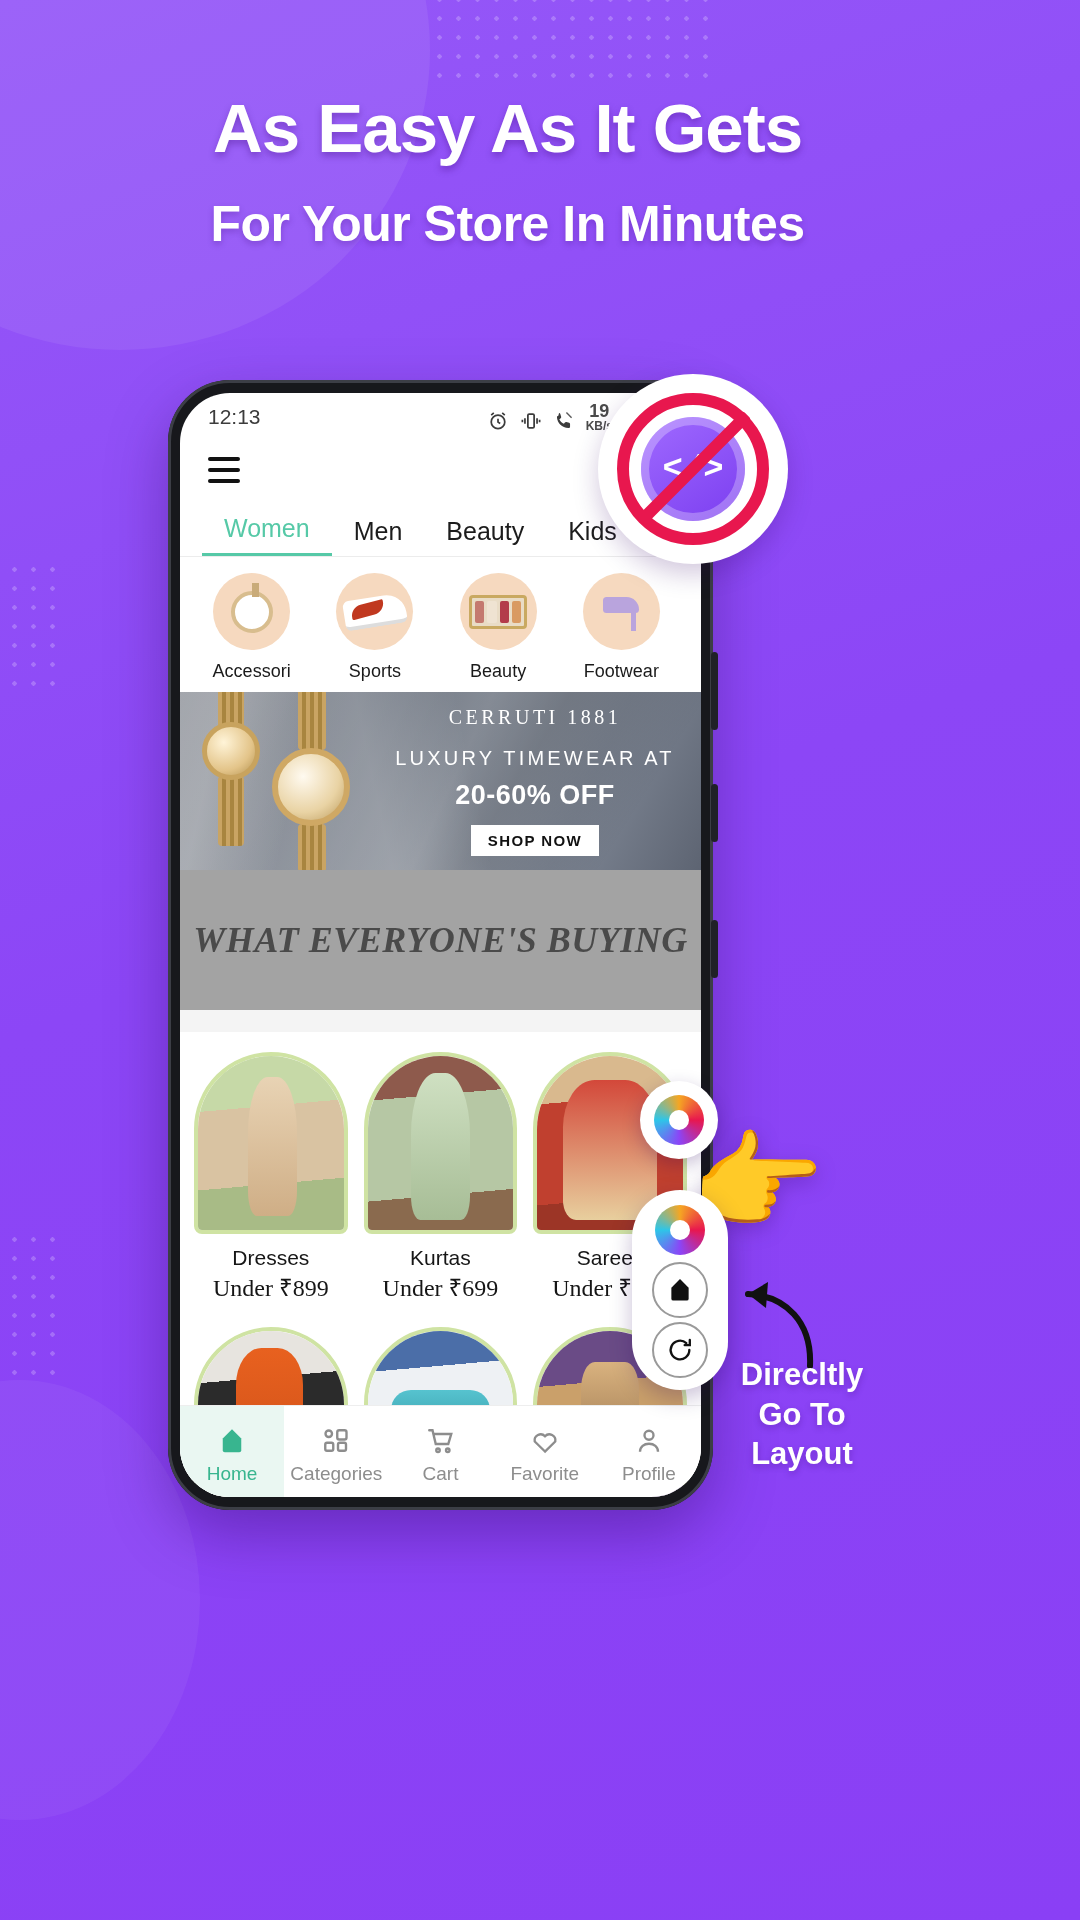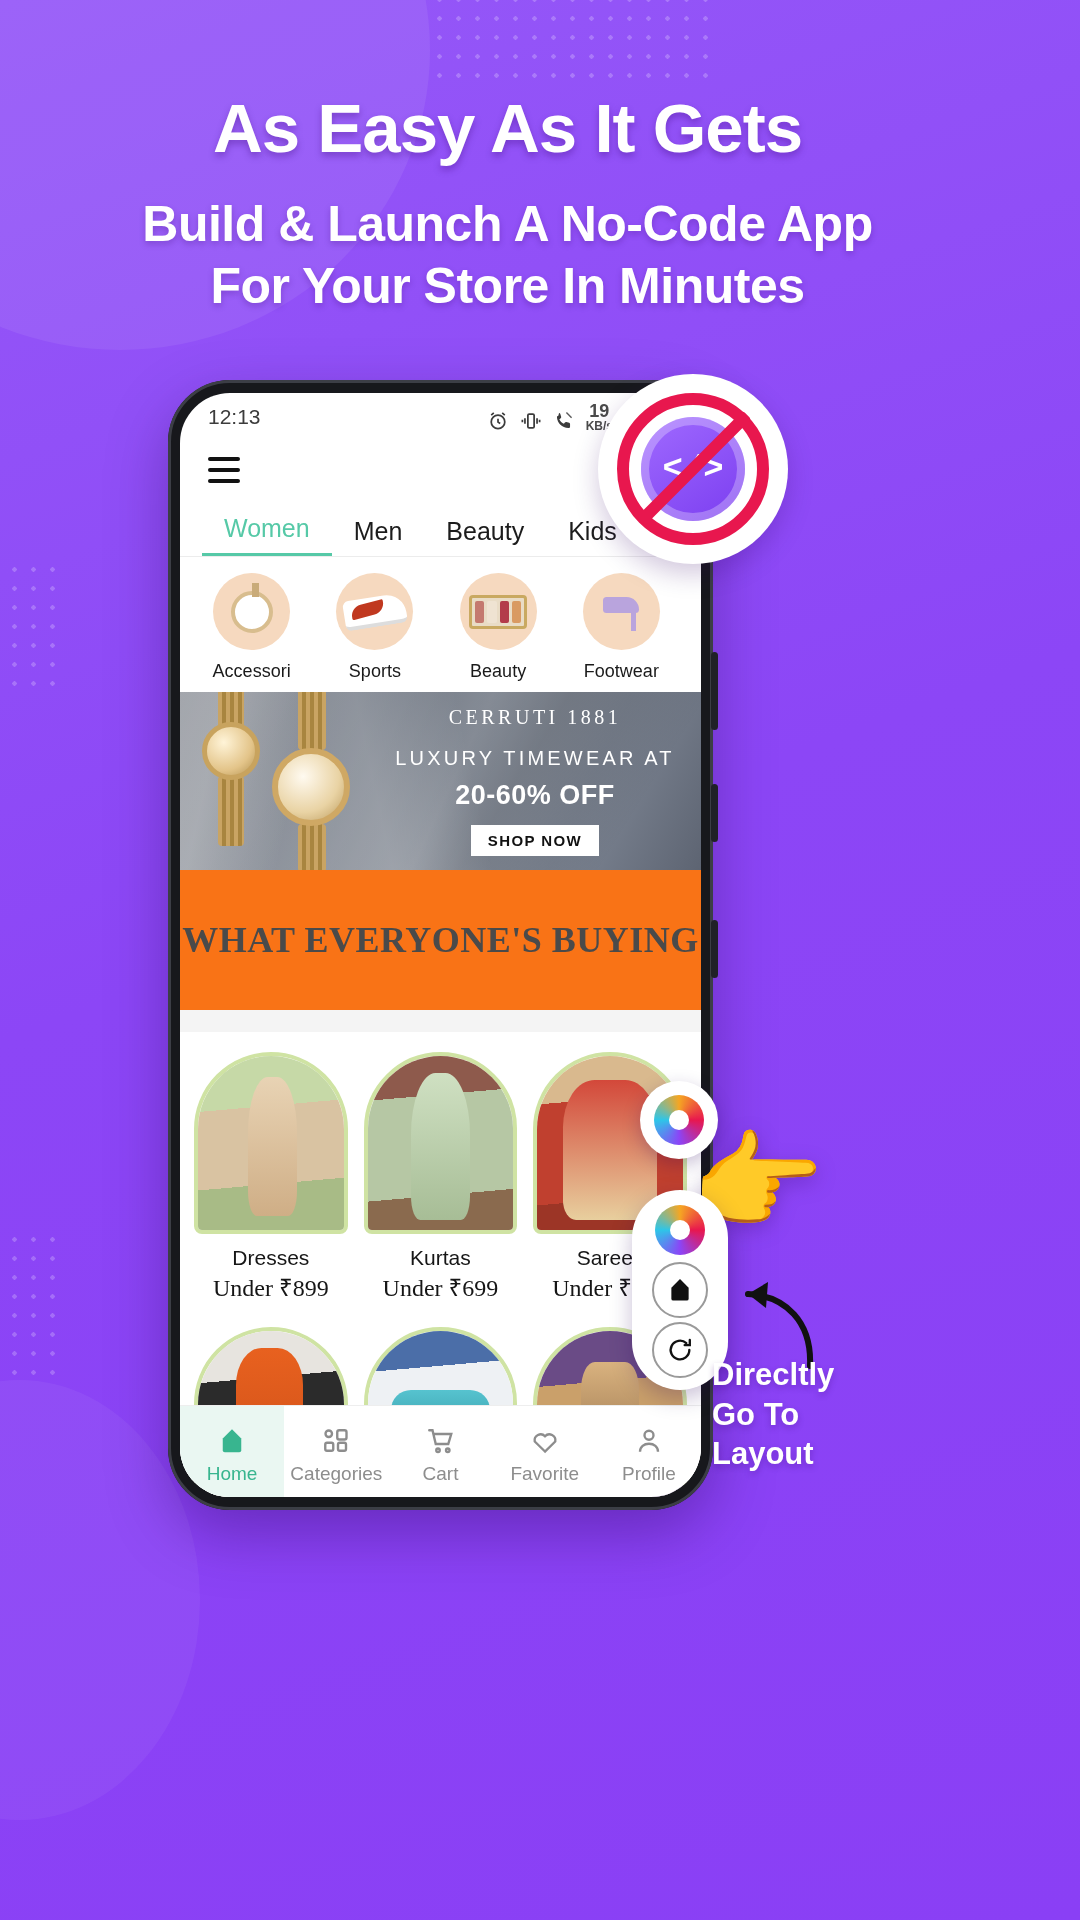--- a/index.html
+++ b/index.html
@@ -155,21 +155,22 @@
   .luxline{ margin-top:18px; font-size:20px; letter-spacing:3.2px; font-weight:500; }
   .offline{ margin-top:10px; font-size:27px; font-weight:bold; letter-spacing:.5px; }
   .shopnow{
     margin:14px auto 0; display:inline-block; background:#fff; color:#111;
     font-size:15px; font-weight:bold; letter-spacing:1.4px; padding:7px 17px;
   }
 
   
   .sect{
     height:140px; display:flex; align-items:center; justify-content:center;
-    background:#f97316;
+    background:#a3a3a3;
+    font-style:italic;
   }
   .sect h3{
     font-family:"Liberation Serif", serif; font-size:36px; letter-spacing:.5px;
     color:#4a4a4a; font-weight:bold;
   }
   .spacer{ height:22px; background:#f4f4f4; }
 
   
   .grid{ display:flex; flex-wrap:wrap; padding:10px 6px 0; background:#fff; }
   .pcard{ width:33.33%; padding:10px 8px 14px; text-align:center; }
@@ -255,40 +256,39 @@
   .fabbtn.grad{ border:none; }
 
   .hand{
     position:absolute; left:690px; top:1128px; width:130px; height:130px; z-index:21;
     font-size:108px; line-height:1; filter:drop-shadow(0 6px 10px rgba(40,0,90,.25));
   }
 
   .arrow{ position:absolute; left:690px; top:1270px; z-index:23; }
 
   .calltxt{
-    position:absolute; left:712px; top:1355px; width:180px; 
+    position:absolute; left:712px; top:1355px; width:180px; text-align:center;
     color:#fff; font-size:31px; font-weight:bold; line-height:1.28; z-index:23;
     text-shadow:0 3px 6px rgba(60,10,120,.3);
   }
 </style>
 </head>
 <body>
 
 <div class="bg">
   <div class="blob-tl"></div>
   <div class="blob-bl"></div>
   <div class="dots dots-top"></div>
   <div class="dots dots-left"></div>
   <div class="dots dots-left2"></div>
 </div>
 
 <div class="headings">
   <div class="h1">As Easy As It Gets</div>
   <div class="h2">
-    <div>Build &amp; Launch A No-Code App</div>
     <div>For Your Store In Minutes</div>
   </div>
 </div>
 
 <div class="phone">
   <div class="btn-side btn-1"></div>
   <div class="btn-side btn-2"></div>
   <div class="btn-side btn-3"></div>
 
   <div class="screen">

